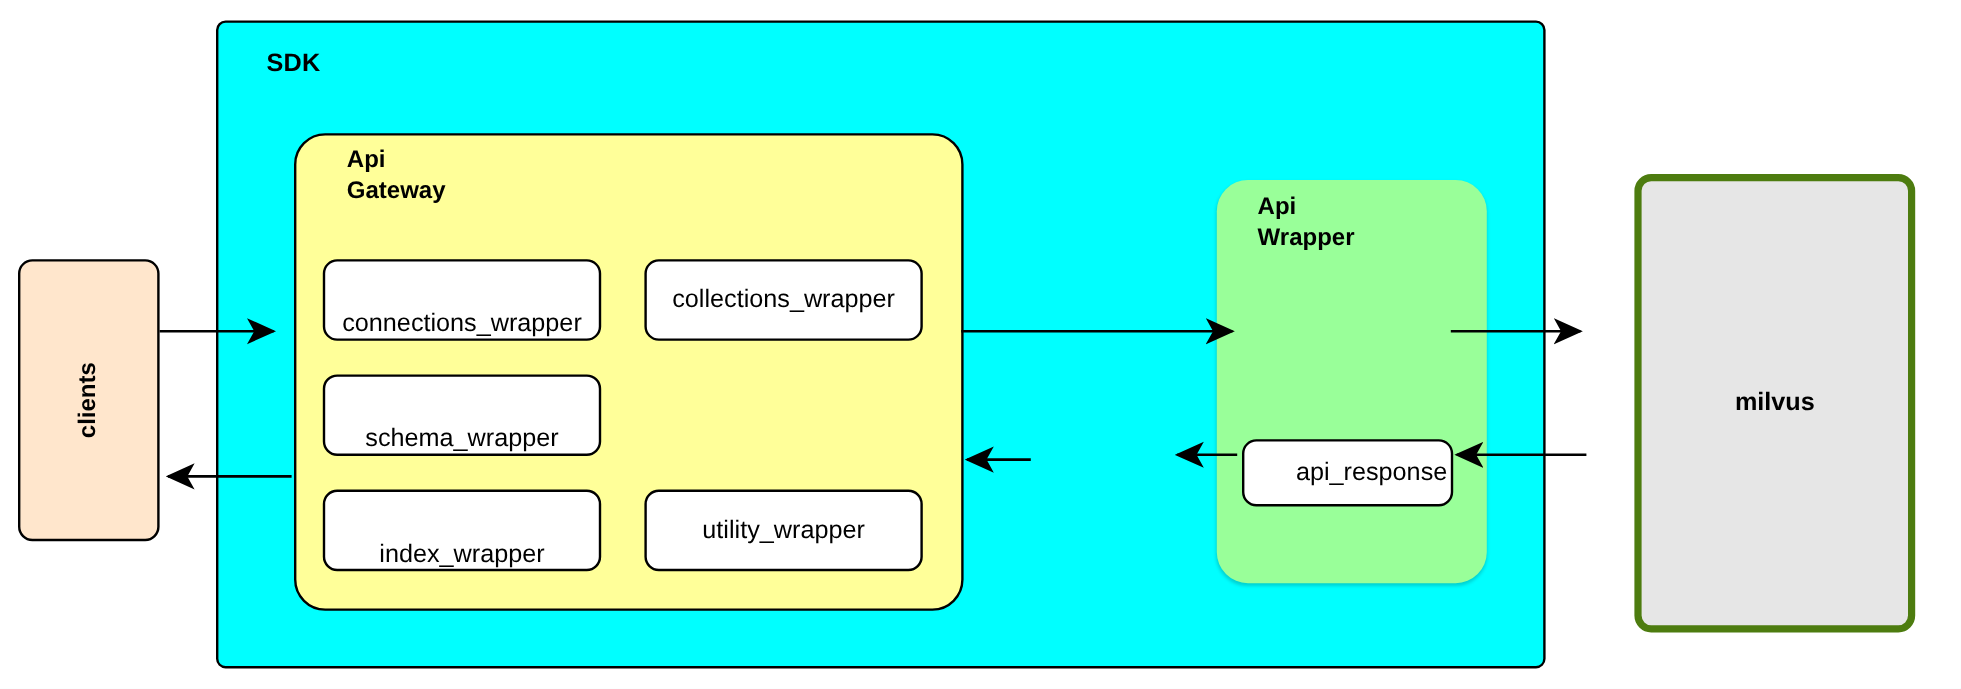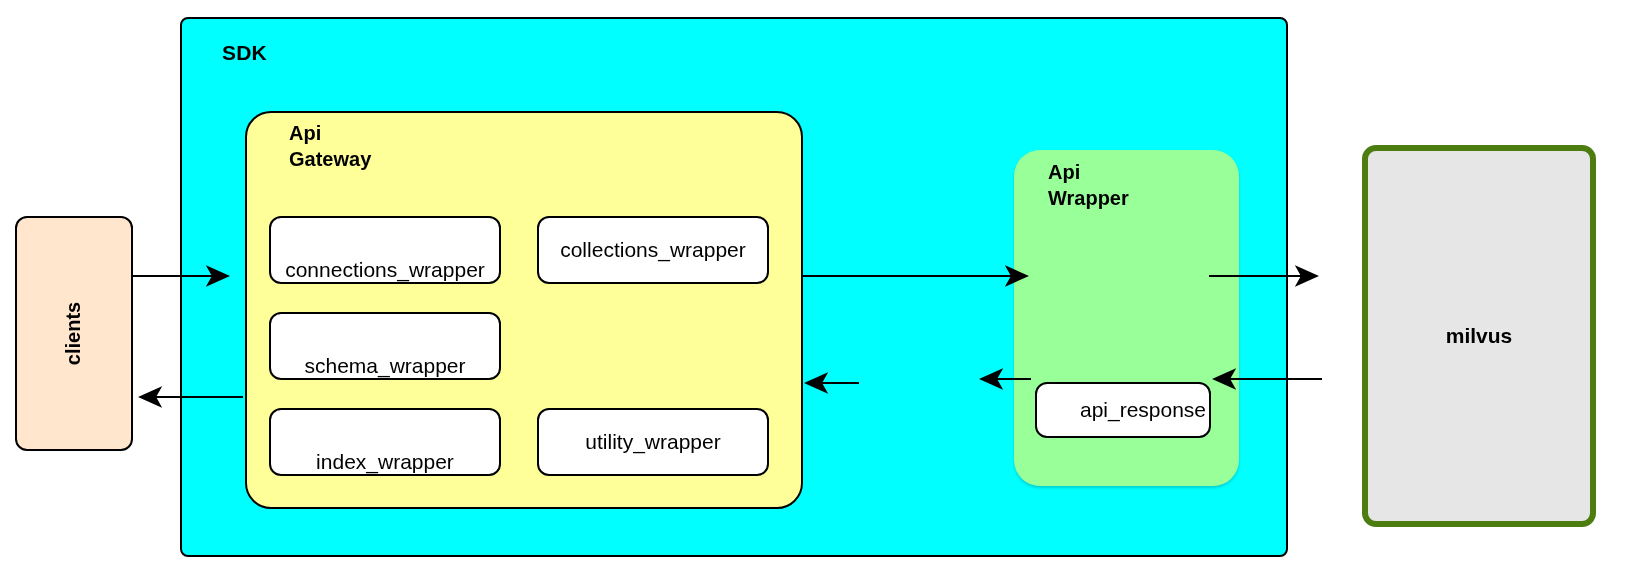--- a/index.html
+++ b/index.html
@@ -111,21 +111,21 @@
   .wrap-box { width: 232px; height: 68px; }
   .wcol1 { left: 22px; align-items: flex-end; }
   .wcol2 { left: 290px; }
   .wrow1 { top: 103px; }
   .wrow2 { top: 199px; }
   .wrow3 { top: 295px; }
 
   
   .gw-box { width: 176px; height: 56px; left: 21px; }
   .gw-req  { top: 122px; }
-  .gw-resp { top: 232px; padding-left: 40px; }
+  .gw-resp { top: 216px; padding-left: 40px; }
 
   
   .checker-box {
     left: 861px;
     top: 355px;
     width: 115px;
     height: 56px;
   }
 
   

